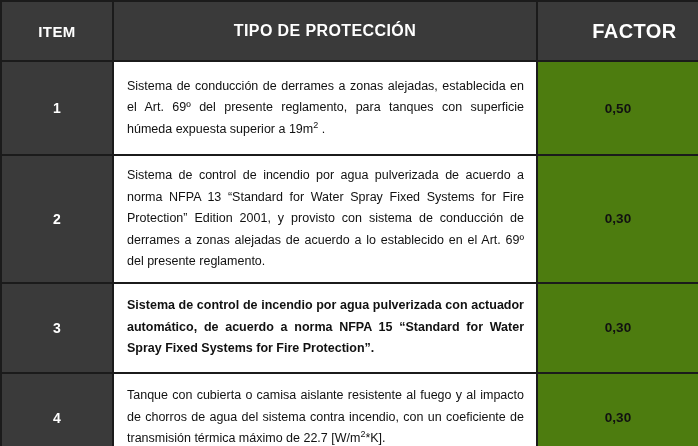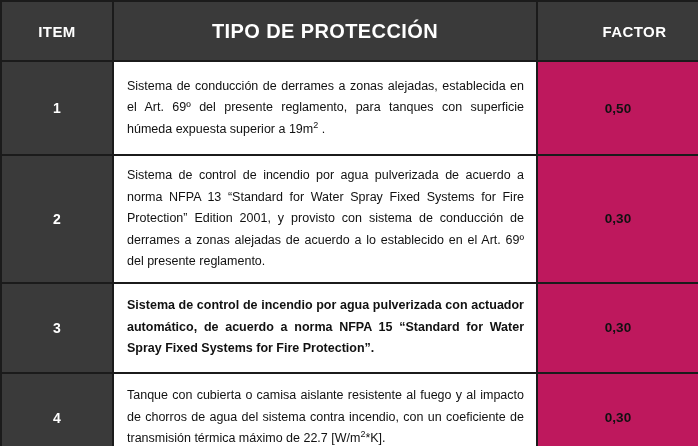--- a/index.html
+++ b/index.html
@@ -35,22 +35,22 @@
     color: #ffffff;
     font-weight: bold;
     font-size: 15px;
     letter-spacing: 0.4px;
     text-align: center;
     vertical-align: middle;
     height: 56px;
     border: 2px solid #1b1b1b;
   }
   thead th.th-item { font-size: 15px; }
-  thead th.th-type { font-size: 20px; text-align: center; }
-  thead th.th-factor { font-size: 15px; padding-left: 34px; }
+  thead th.th-type { font-size: 16px; text-align: center; }
+  thead th.th-factor { font-size: 20px; padding-left: 34px; }
 
   tbody td {
     border: 2px solid #1b1b1b;
     vertical-align: middle;
   }
   td.cell-item {
     background: #3a3a3a;
     color: #ffffff;
     font-weight: bold;
     font-size: 14px;
@@ -59,21 +59,21 @@
   td.cell-type {
     background: #ffffff;
     color: #111111;
     font-size: 12.5px;
     line-height: 1.72;
     text-align: justify;
     text-justify: inter-word;
     padding: 9px 12px 9px 13px;
   }
   td.cell-factor {
-    background: #be185d;
+    background: #4d7c0f;
     color: #111111;
     font-weight: bold;
     font-size: 13.5px;
     text-align: center;
   }
   sup {
     font-size: 0.72em;
     vertical-align: super;
     line-height: 0;
   }

